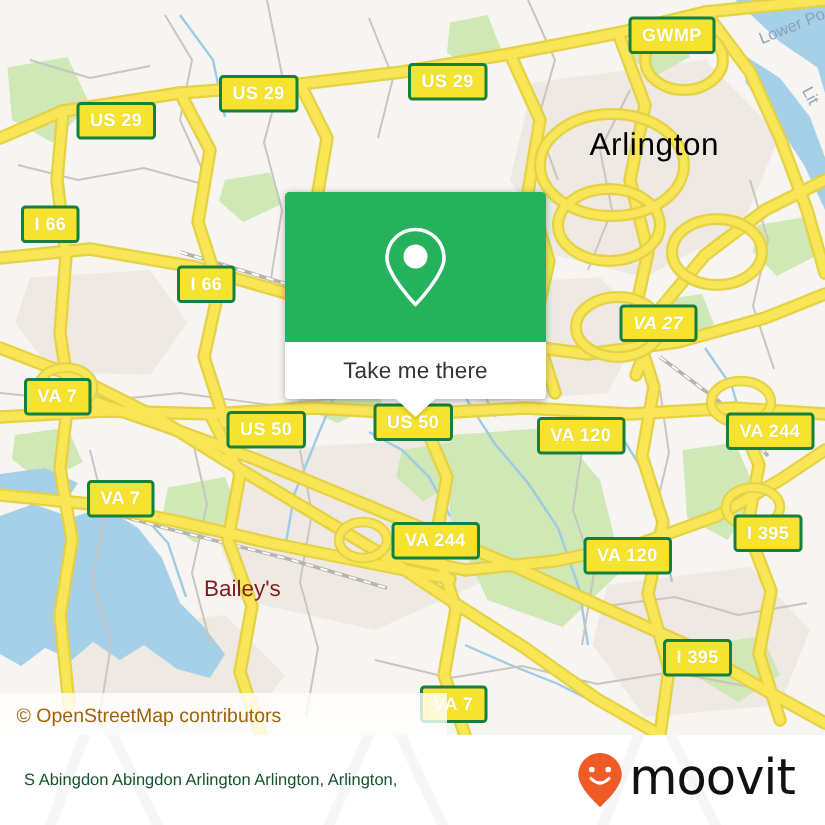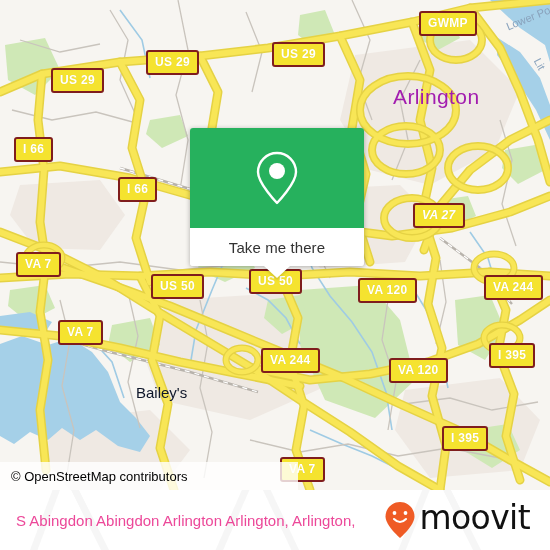--- a/index.html
+++ b/index.html
@@ -31,40 +31,40 @@
   
   .map-label {
     position: absolute;
     color: #8d8d8d;
     font-family: "Liberation Sans", sans-serif;
     white-space: nowrap;
     pointer-events: none;
   }
   .label-city {
     font-size: 21px;
-    color: #a21caf;
+    color: #000000;
     letter-spacing: .4px;
   }
   .label-place {
     font-size: 15px;
-    color: #0f172a;
+    color: #7f1d1d;
     text-align: center;
     line-height: 16px;
   }
   .label-water {
     font-size: 11px;
     color: #8aa3bd;
     font-style: normal;
   }
 
   
   .shield {
     position: absolute;
     background: #f5e32f;
-    border: 2px solid #7f1d1d;
+    border: 2px solid #15803d;
     border-radius: 3px;
     color: #ffffff;
     font-size: 12px;
     font-weight: bold;
     line-height: 1;
     padding: 4px 7px 5px 7px;
     letter-spacing: .3px;
     white-space: nowrap;
     text-shadow: 0 0 1px rgba(0,0,0,.10);
     box-sizing: border-box;
@@ -76,21 +76,21 @@
     left: 0;
     top: 462px;
     height: 28px;
     width: 298px;
     background: rgba(255,255,255,0.80);
     display: flex;
     align-items: center;
     padding-left: 11px;
     box-sizing: border-box;
     font-size: 13px;
-    color: #000000;
+    color: #a16207;
   }
 
   
   .card {
     position: absolute;
     left: 190px;
     top: 128px;
     width: 174px;
     border-radius: 3px;
     box-shadow: 0 1px 5px rgba(0,0,0,0.30);
@@ -147,23 +147,23 @@
   }
   .bottombar-wm {
     position: absolute;
     left: 0; top: 0;
     width: 550px; height: 60px;
     opacity: .5;
     pointer-events: none;
   }
   .addr {
     position: relative;
-    font-size: 15px;
+    font-size: 11px;
     line-height: 19px;
-    color: #ec4899;
+    color: #14532d;
     flex: 1 1 auto;
     padding-left: 4px;
     max-width: 408px;
   }
   .brand {
     position: relative;
     display: flex;
     align-items: flex-start;
     gap: 3px;
     margin-left: auto;

